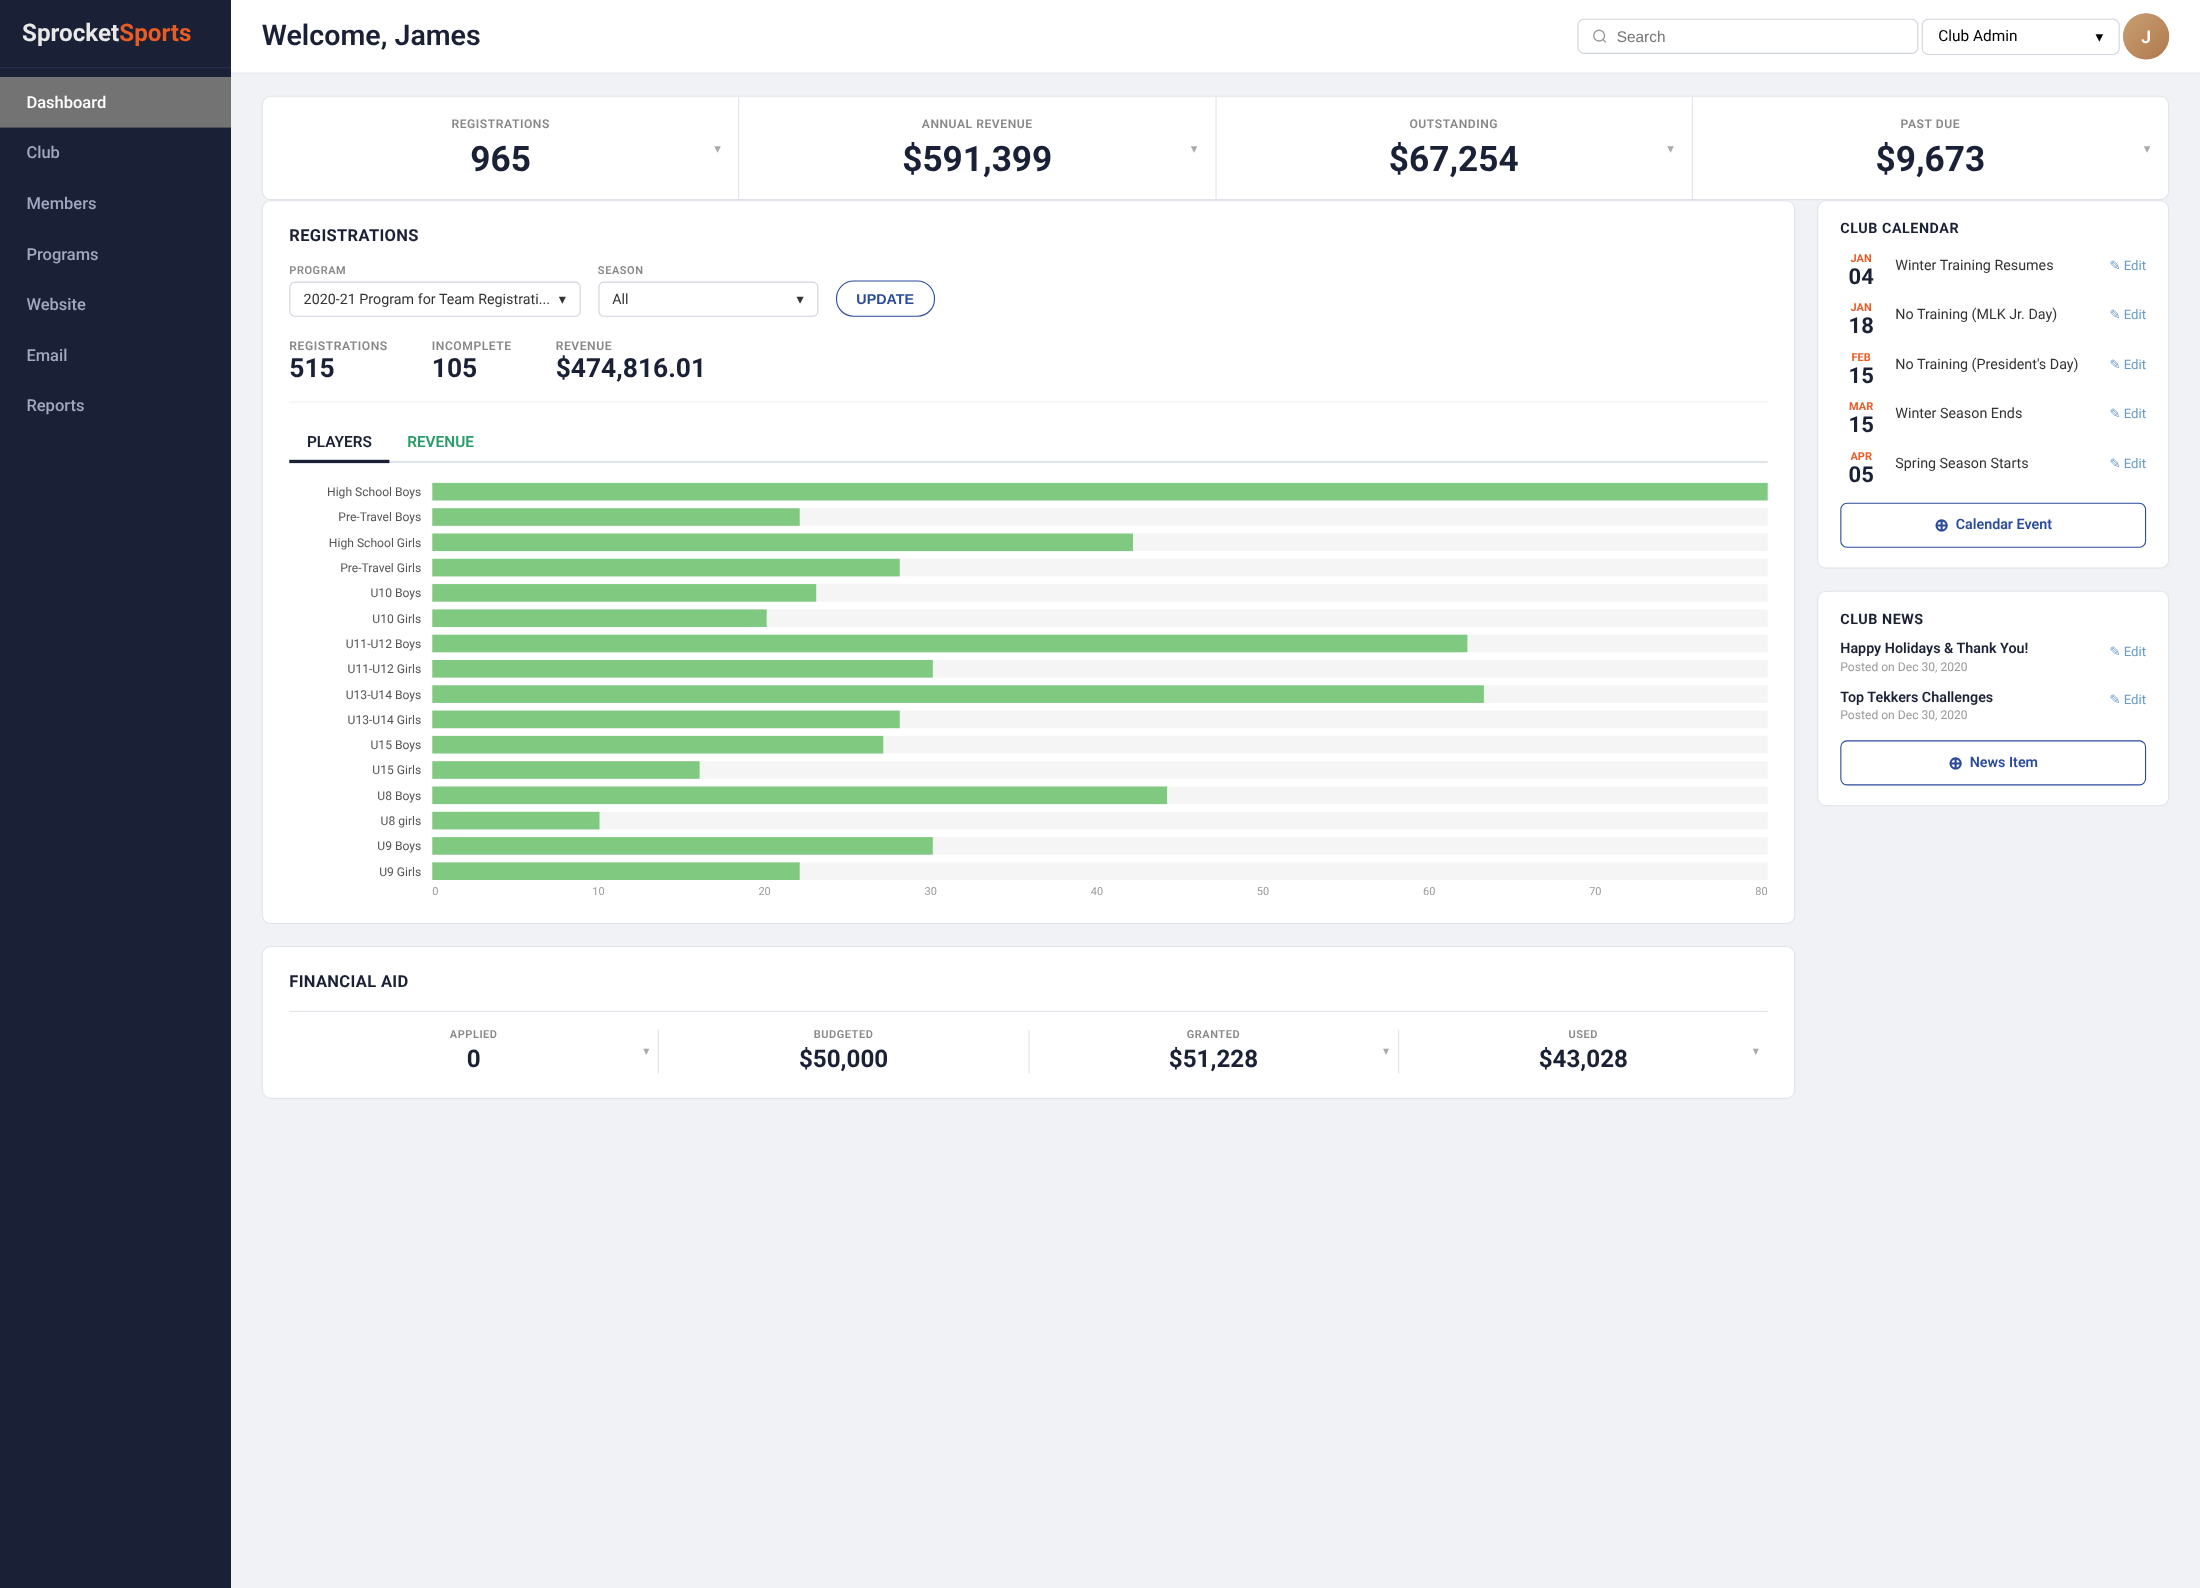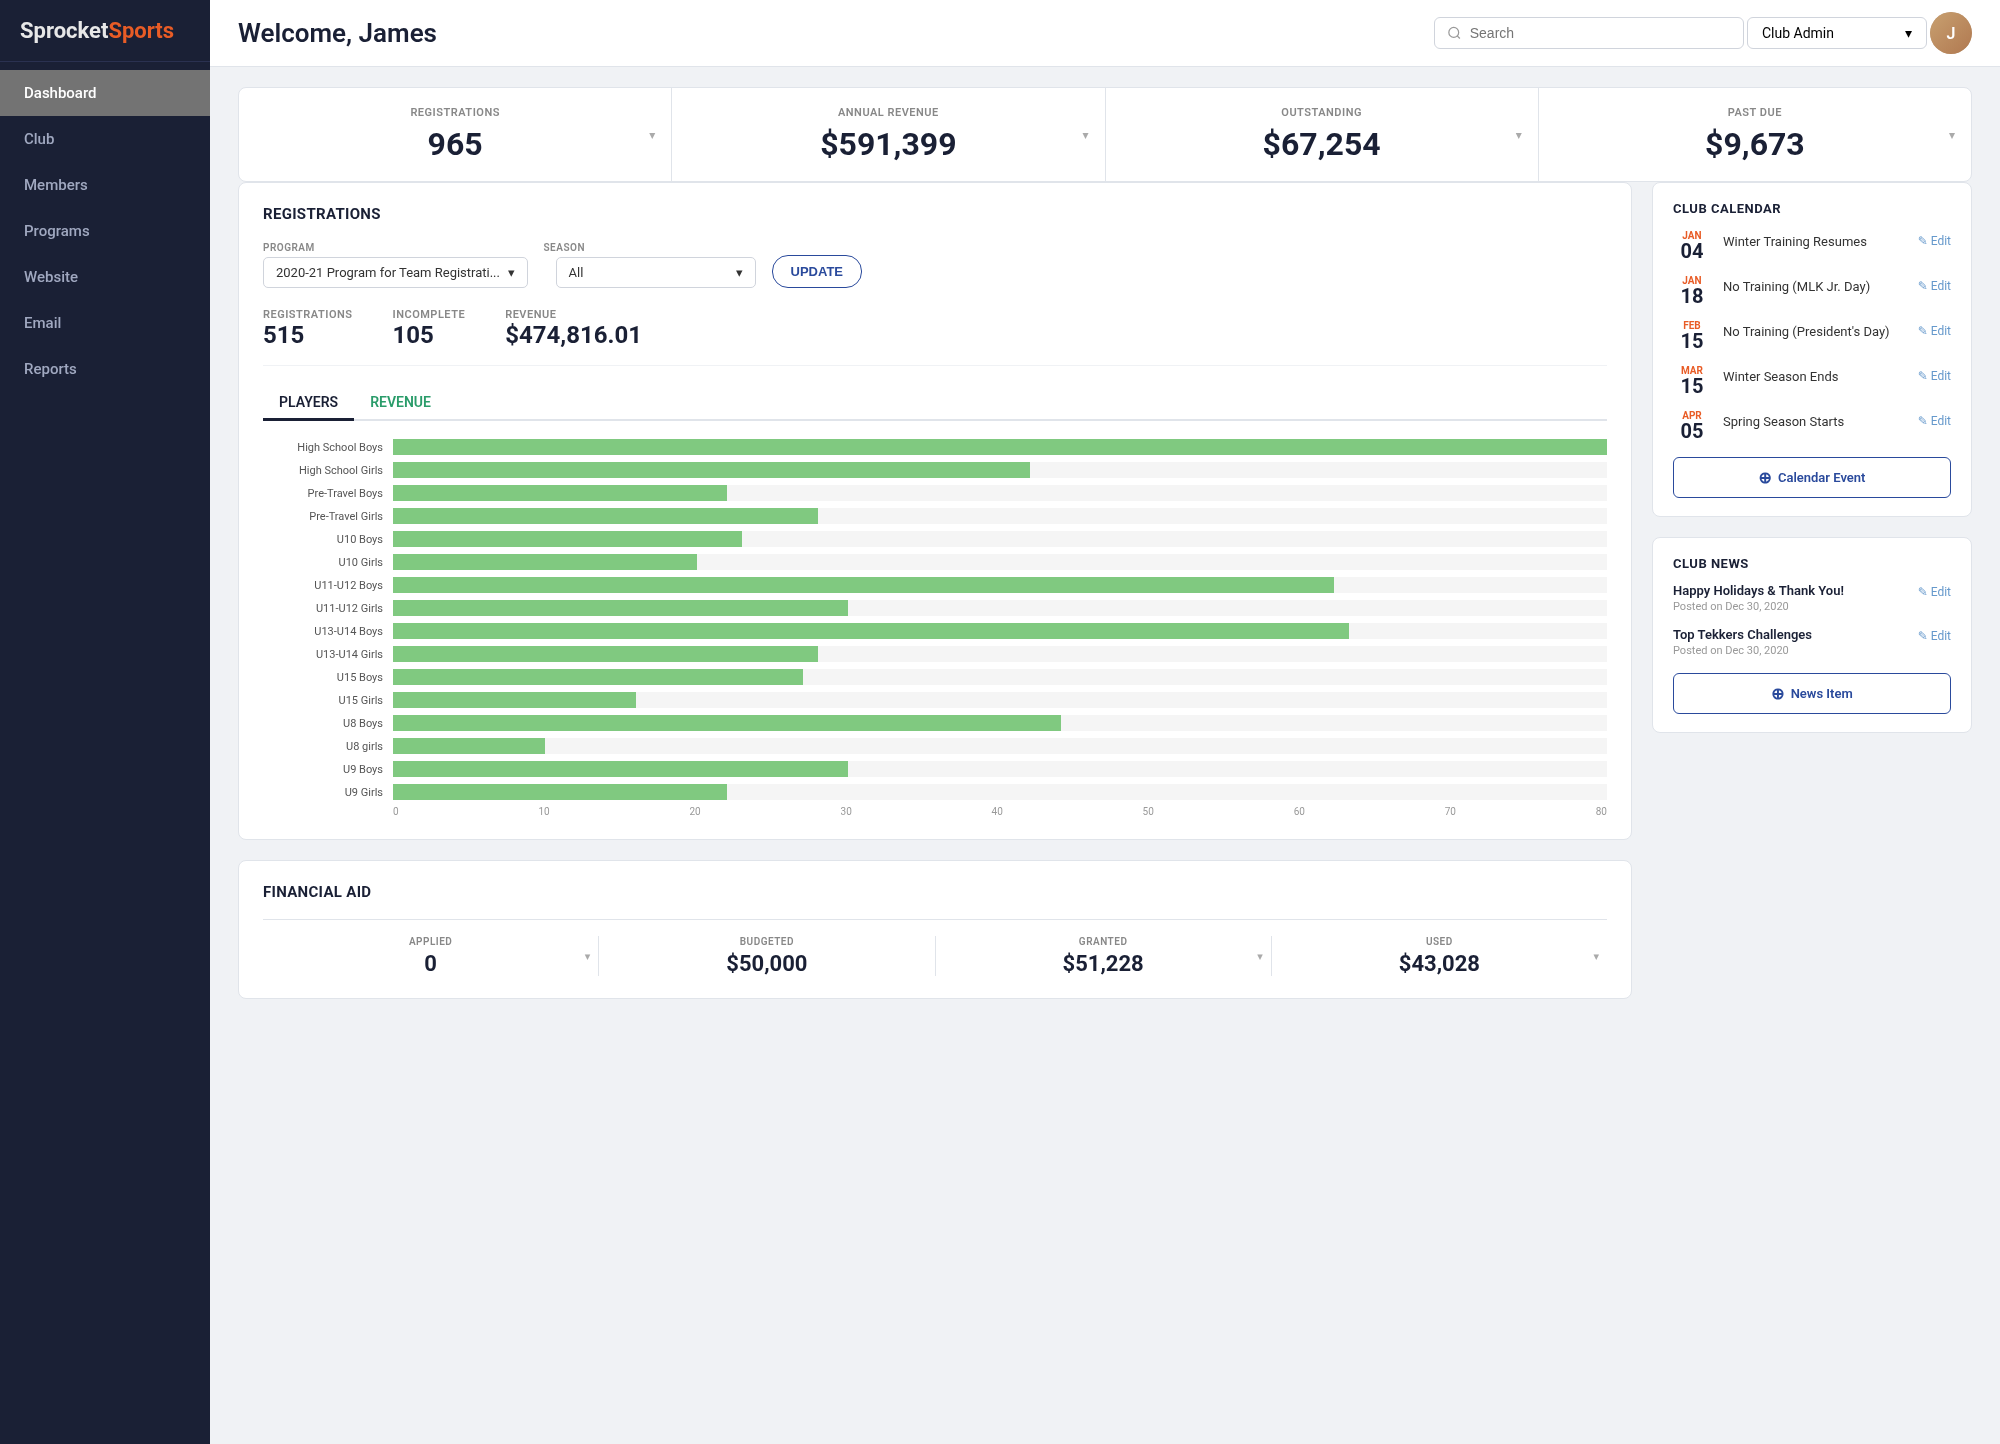--- a/index.html
+++ b/index.html
@@ -45,21 +45,21 @@
 
     
     .panel { background: #fff; border: 1px solid #e0e4ea; border-radius: 8px; padding: 22px 24px; }
     .panel-title { font-size: 15px; font-weight: 700; color: #1a2035; letter-spacing: 0.3px; margin-bottom: 18px; }
 
     
     .filters-row { display: flex; align-items: center; gap: 16px; margin-bottom: 20px; }
     .filter-group { display: flex; flex-direction: column; gap: 4px; }
     .filter-label { font-size: 10px; font-weight: 600; color: #888; text-transform: uppercase; letter-spacing: 0.5px; }
     .filter-select { display: flex; align-items: center; border: 1px solid #d0d4dc; border-radius: 5px; padding: 7px 12px; gap: 8px; cursor: pointer; background: #fff; min-width: 260px; justify-content: space-between; font-size: 13px; color: #333; }
-    .filter-select-season { min-width: 200px; margin-left: 12px; }
+    .filter-select-season { min-width: 200px; }
     .update-btn { margin-top: 14px; padding: 8px 18px; background: #fff; border: 1px solid #2a4a9c; color: #2a4a9c; border-radius: 16px; cursor: pointer; font-size: 13px; font-weight: 700; }
 
     
     .mini-stats { display: flex; gap: 40px; margin-bottom: 20px; padding-bottom: 16px; border-bottom: 1px solid #f0f2f5; }
     .mini-stat-label { font-size: 11px; font-weight: 600; color: #888; text-transform: uppercase; letter-spacing: 0.5px; }
     .mini-stat-value { font-size: 24px; font-weight: 700; color: #1a2035; }
 
     
     .tabs { display: flex; gap: 0; border-bottom: 2px solid #e0e4ea; margin-bottom: 18px; }
     .tab { padding: 8px 16px; font-size: 14px; font-weight: 600; color: #aaa; cursor: pointer; border-bottom: 3px solid transparent; margin-bottom: -2px; }
@@ -218,29 +218,29 @@
           </div>
 
           <div class="bar-chart" id="bar-chart">
               <div class="bar-row">
       <div class="bar-label">High School Boys</div>
       <div class="bar-track">
         <div class="bar-fill" style="width:100%"></div>
       </div>
     </div>
               <div class="bar-row">
+      <div class="bar-label">Pre-Travel Boys</div>
+      <div class="bar-track">
+        <div class="bar-fill" style="width:27.500000000000004%"></div>
+      </div>
+    </div>
+              <div class="bar-row">
       <div class="bar-label">High School Girls</div>
       <div class="bar-track">
         <div class="bar-fill" style="width:52.5%"></div>
-      </div>
-    </div>
-              <div class="bar-row">
-      <div class="bar-label">Pre-Travel Boys</div>
-      <div class="bar-track">
-        <div class="bar-fill" style="width:27.500000000000004%"></div>
       </div>
     </div>
               <div class="bar-row">
       <div class="bar-label">Pre-Travel Girls</div>
       <div class="bar-track">
         <div class="bar-fill" style="width:35%"></div>
       </div>
     </div>
               <div class="bar-row">
       <div class="bar-label">U10 Boys</div>

